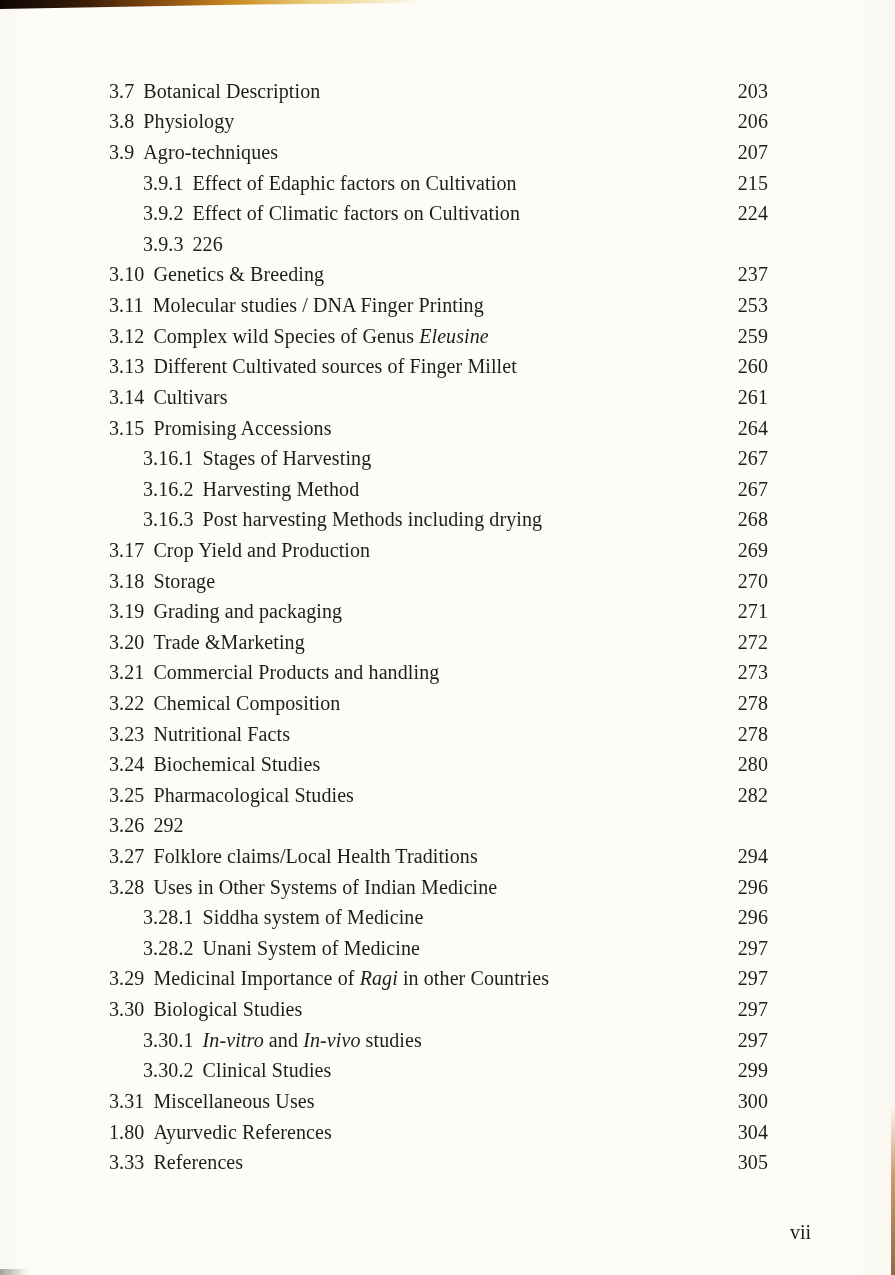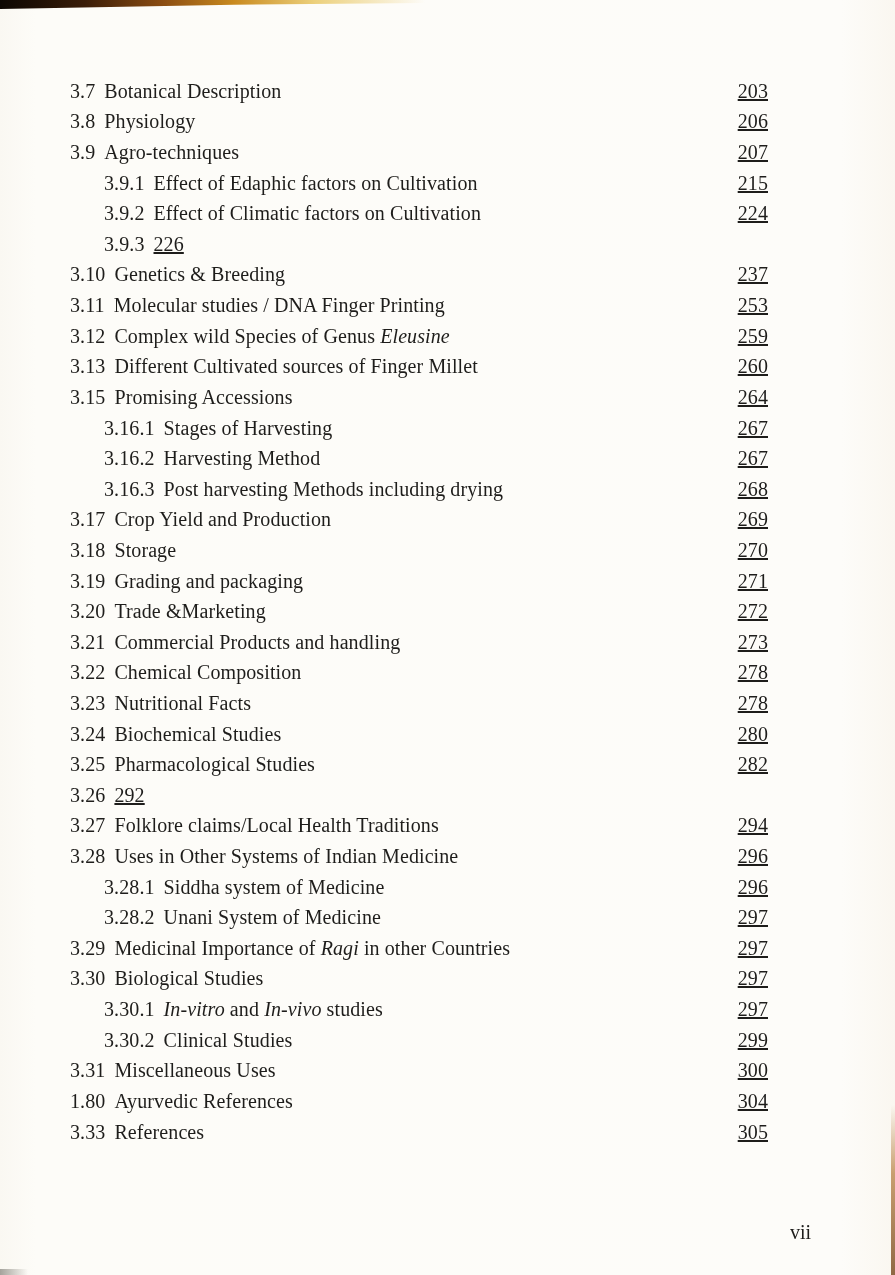--- a/index.html
+++ b/index.html
@@ -43,34 +43,35 @@
     background: linear-gradient(to bottom, rgba(185,138,78,0) 0%, #c0905a 40%, #7d4f26 100%);
     opacity: .85;
   }
 
   
   .toc-list {
     position: absolute;
     top: 76px;
     left: 0;
     width: 882px;
+    padding-left: 39px;
   }
   .toc-row {
     display: flex;
     align-items: center;
     height: 30.62px;
     padding-right: 114px;
     font-size: 20px;
     letter-spacing: 0.1px;
   }
   .toc-row.level-1 { padding-left: 70px; }
   .toc-row.level-2 { padding-left: 104px; }
   .toc-num   { margin-right: 9px; white-space: pre; }
   .toc-title { flex: 1; white-space: pre; }
-  .toc-page  { text-align: center; white-space: pre; text-decoration: underline; }
+  .toc-page  { text-align: center; white-space: pre; }
 
   .footer-folio {
     position: absolute;
     top: 1221px;
     right: 84px;
     font-size: 20px;
   }
 </style>
 </head>
 <body>
@@ -123,20 +124,25 @@
         <span class="toc-num">3.12</span>
         <span class="toc-title"><span>Complex wild Species of Genus </span><i>Eleusine</i></span>
         <span class="toc-page">259</span>
       </div>
       <div class="toc-row level-1">
         <span class="toc-num">3.13</span>
         <span class="toc-title"><span>Different Cultivated sources of Finger Millet</span></span>
         <span class="toc-page">260</span>
       </div>
       <div class="toc-row level-1">
+        <span class="toc-num">3.14</span>
+        <span class="toc-title"><span>Cultivars</span></span>
+        <span class="toc-page">261</span>
+      </div>
+      <div class="toc-row level-1">
         <span class="toc-num">3.15</span>
         <span class="toc-title"><span>Promising Accessions</span></span>
         <span class="toc-page">264</span>
       </div>
       <div class="toc-row level-2">
         <span class="toc-num">3.16.1</span>
         <span class="toc-title"><span>Stages of Harvesting</span></span>
         <span class="toc-page">267</span>
       </div>
       <div class="toc-row level-2">

